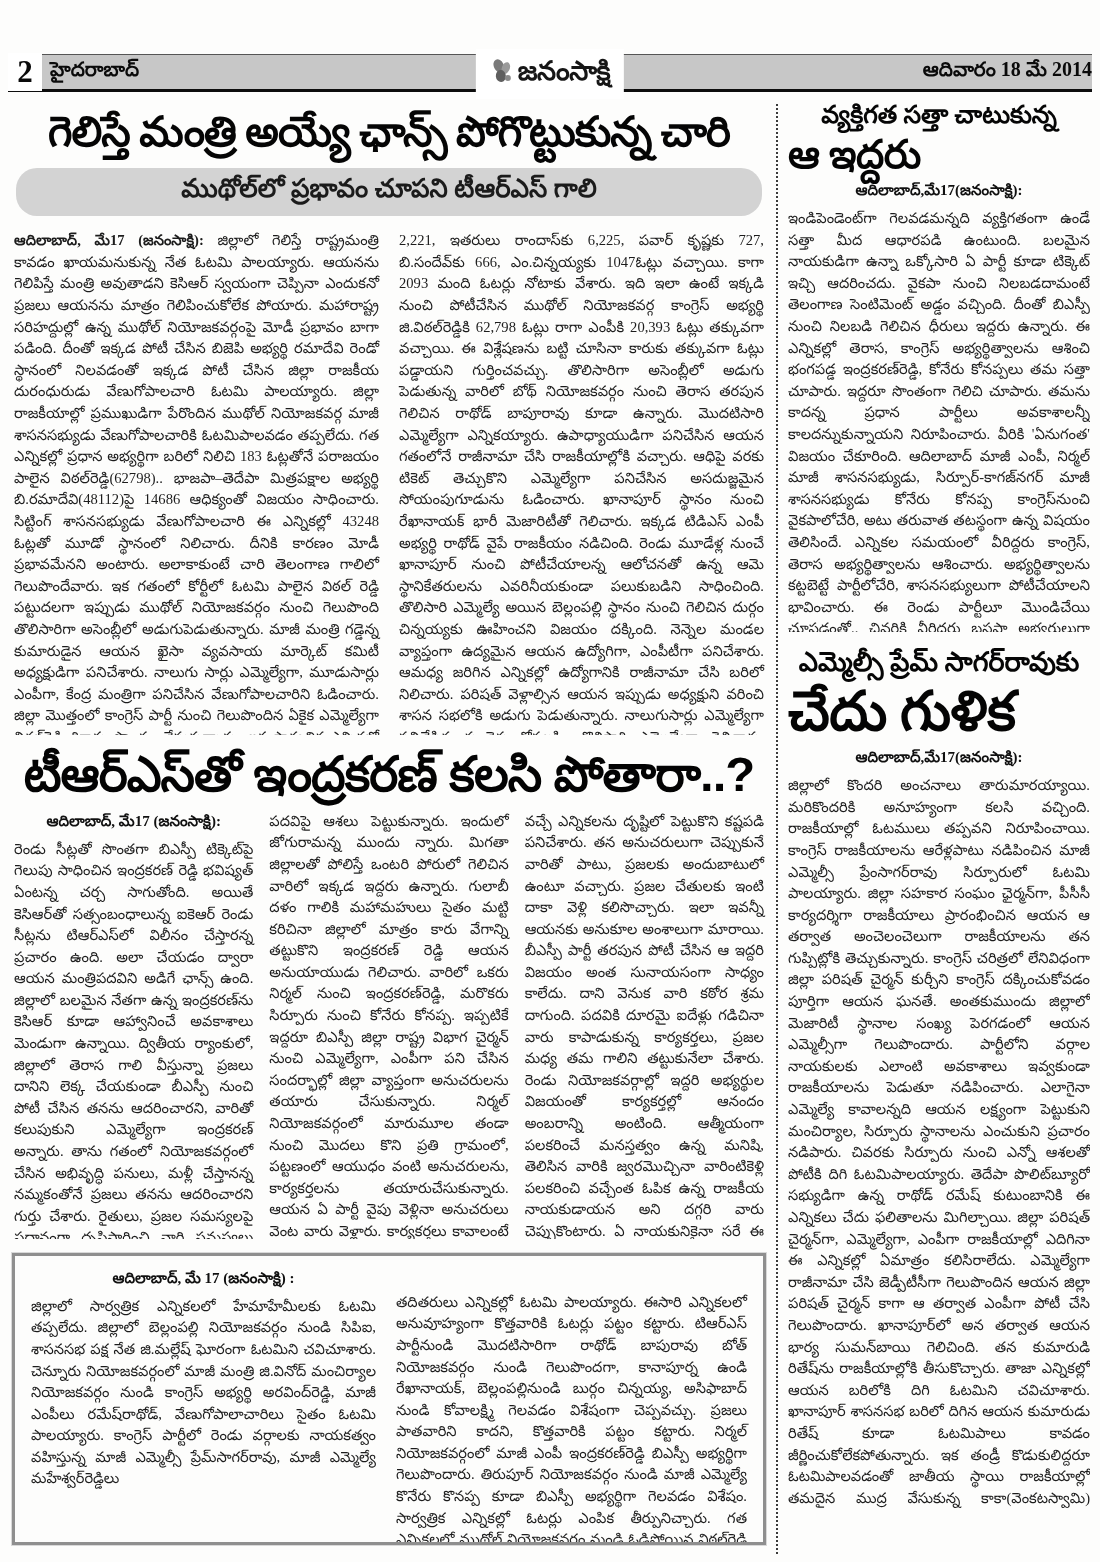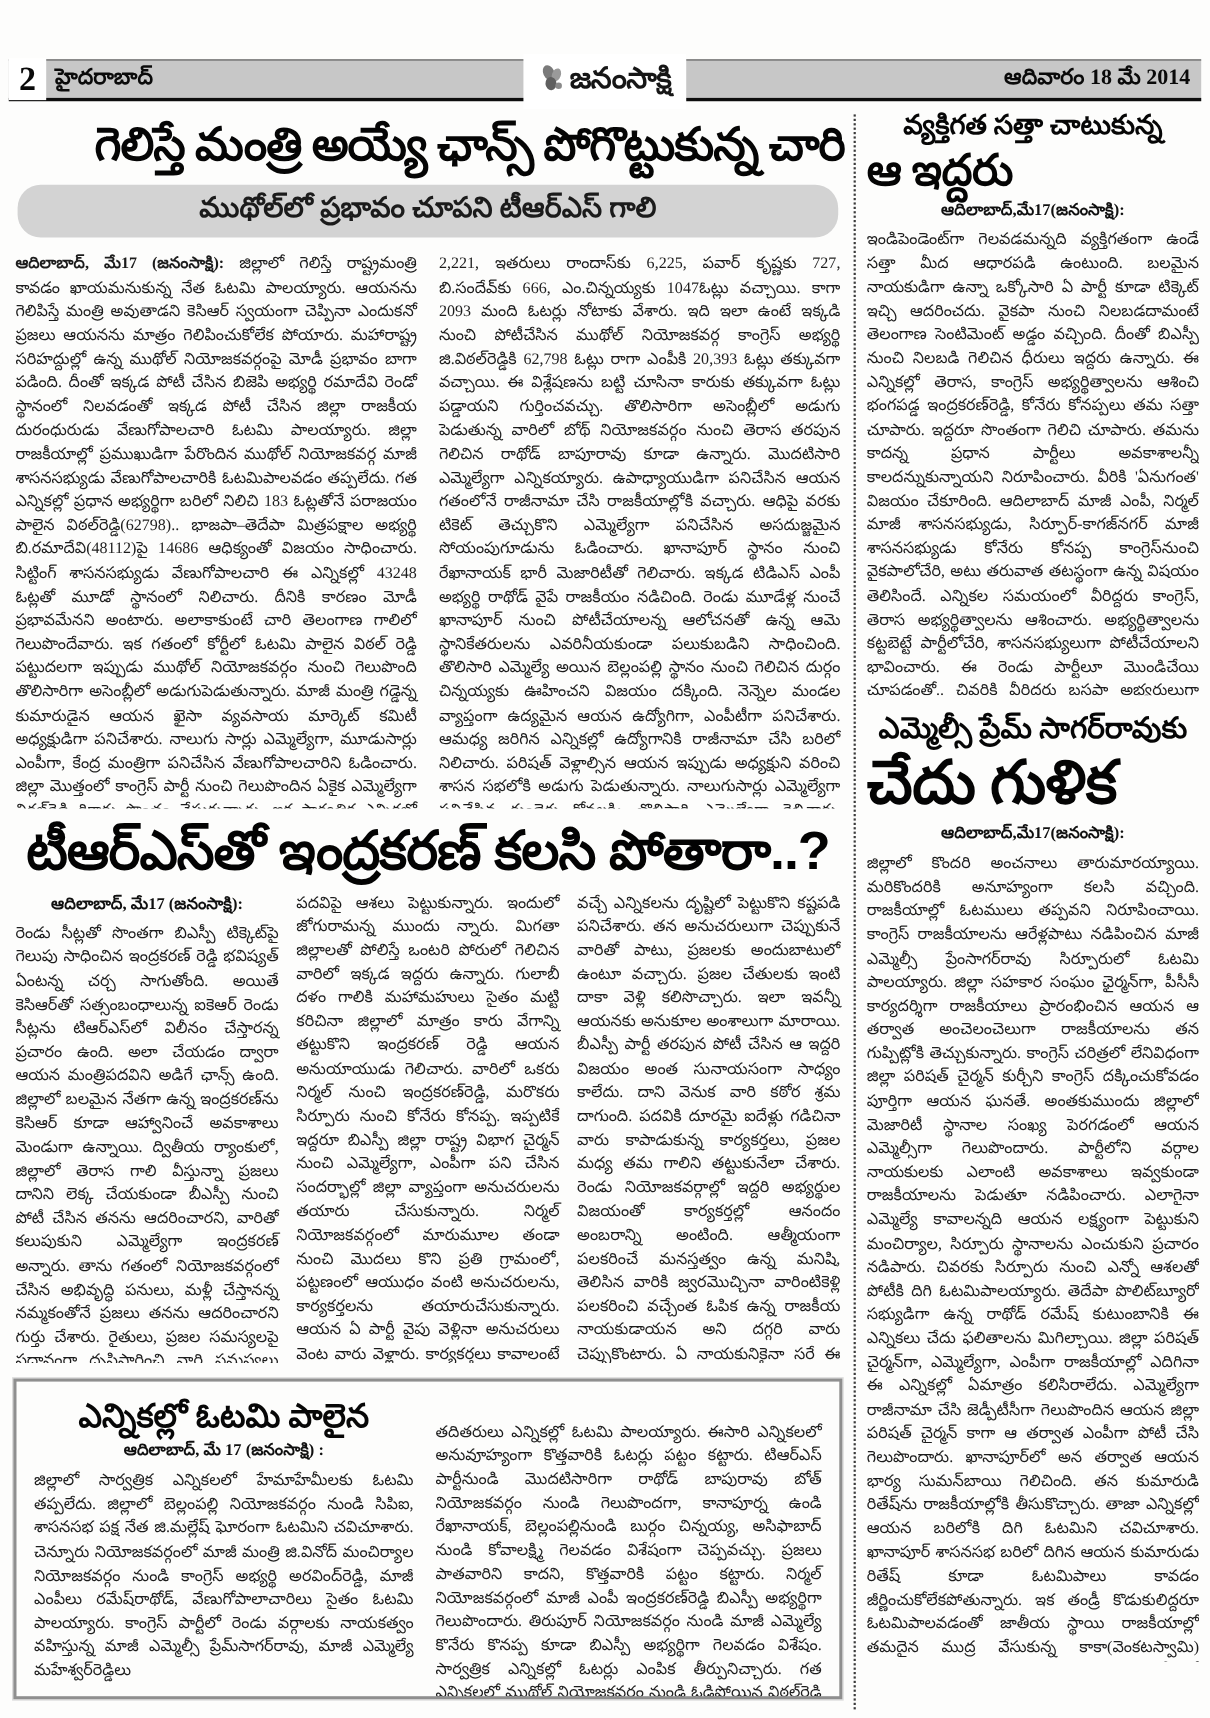--- a/index.html
+++ b/index.html
@@ -18,29 +18,29 @@
   .pageno {
     background:#fff; height:38px; min-width:34px; display:flex; align-items:center; justify-content:center;
     font-size:31px; font-weight:bold; color:#0a0a0a; padding:0 3px;
   }
   .edition { font-size:20px; font-weight:bold; padding-left:8px; color:#0a0a0a; }
   .mast-center {
     position:absolute; left:50%; transform:translateX(-50%); top:-6px; height:50px;
     background:#fff; padding:0 14px; display:flex; align-items:center; gap:4px;
   }
   .paper-name { font-size:27px; font-weight:bold; color:#161616; letter-spacing:-0.5px; }
-  .mast-date { margin-left:auto; font-size:20px; font-weight:bold; padding-right:10px; color:#0a0a0a; }
+  .mast-date { margin-left:auto; font-size:20px; font-weight:bold; color:#0a0a0a; }
   
   .content { position:absolute; left:10px; right:10px; top:100px; bottom:8px; display:flex; }
   .left-section { width:758px; overflow:hidden; }
   .v-divider { border-left:2px dotted #3a3a3a; margin:4px 8px 0 8px; }
   .right-section { flex:1; overflow:hidden; padding-left:2px; }
   
   .headline-1 {
-    font-size:42px; line-height:1.15; font-weight:800; text-align:right;
+    font-size:42px; line-height:1.15; font-weight:800; text-align:center;
     letter-spacing:-1px; color:#050505; margin:8px 0 12px;
   }
   .subhead-band {
     background:#d3d3d3; margin:0 6px 14px 6px; padding:6px 0;
     text-align:center; font-size:26px; font-weight:bold; color:#1b1b1b;border-radius:21px;
   }
   .lead-cols { display:flex; gap:20px; height:505px; overflow:hidden; padding:0 4px; }
   .lead-col { flex:1; }
   p.body, .body p {
     font-size:14.6px; line-height:21.6px; text-align:justify; color:#1c1c1c;
@@ -126,21 +126,20 @@
           </div>
           <div class="second-col">
             <p class="body">వచ్చే ఎన్నికలను దృష్టిలో పెట్టుకొని కష్టపడి పనిచేశారు. తన అనుచరులుగా చెప్పుకునే వారితో పాటు, ప్రజలకు అందుబాటులో ఉంటూ వచ్చారు. ప్రజల చేతులకు ఇంటి దాకా వెళ్లి కలిసొచ్చారు. ఇలా ఇవన్నీ ఆయనకు అనుకూల అంశాలుగా మారాయి. బీఎస్పీ పార్టీ తరపున పోటీ చేసిన ఆ ఇద్దరి విజయం అంత సునాయసంగా సాధ్యం కాలేదు. దాని వెనుక వారి కఠోర శ్రమ దాగుంది. పదవికి దూరమై ఐదేళ్లు గడిచినా వారు కాపాడుకున్న కార్యకర్తలు, ప్రజల మధ్య తమ గాలిని తట్టుకునేలా చేశారు. రెండు నియోజకవర్గాల్లో ఇద్దరి అభ్యర్థుల విజయంతో కార్యకర్తల్లో ఆనందం అంబరాన్ని అంటింది. ఆత్మీయంగా పలకరించే మనస్తత్వం ఉన్న మనిషి, తెలిసిన వారికి జ్వరమొచ్చినా వారింటికెళ్లి పలకరించి వచ్చేంత ఓపిక ఉన్న రాజకీయ నాయకుడాయన అని దగ్గరి వారు చెప్పుకొంటారు. ఏ నాయకునికైనా సరే ఈ లక్షణాలుంటే తప్పకుండా మంచి పేరు వస్తుంది.</p>
           </div>
         </div>
       </div>
 
       <div class="boxed">
         <div class="box-left">
           <div class="box-headline">
-            <div>ఎన్నికల్లో ఓటమి పాలైన</div>
           </div>
           <div class="dateline-center">ఆదిలాబాద్, మే 17 (జనంసాక్షి) :</div>
           <p class="body">జిల్లాలో సార్వత్రిక ఎన్నికలలో హేమాహేమీలకు ఓటమి తప్పలేదు. జిల్లాలో బెల్లంపల్లి నియోజకవర్గం నుండి సిపిఐ, శాసనసభ పక్ష నేత జి.మల్లేష్ ఘోరంగా ఓటమిని చవిచూశారు. చెన్నూరు నియోజకవర్గంలో మాజీ మంత్రి జి.వినోద్ మంచిర్యాల నియోజకవర్గం నుండి కాంగ్రెస్ అభ్యర్థి అరవింద్‌రెడ్డి, మాజీ ఎంపీలు రమేష్‌రాథోడ్, వేణుగోపాలాచారిలు సైతం ఓటమి పాలయ్యారు. కాంగ్రెస్ పార్టీలో రెండు వర్గాలకు నాయకత్వం వహిస్తున్న మాజీ ఎమ్మెల్సీ ప్రేమ్‌సాగర్‌రావు, మాజీ ఎమ్మెల్యే మహేశ్వర్‌రెడ్డిలు</p>
         </div>
         <div class="box-right">
           <p class="body">తదితరులు ఎన్నికల్లో ఓటమి పాలయ్యారు. ఈసారి ఎన్నికలలో అనువూహ్యంగా కొత్తవారికి ఓటర్లు పట్టం కట్టారు. టిఆర్ఎస్ పార్టీనుండి మొదటిసారిగా రాథోడ్ బాపురావు బోత్ నియోజకవర్గం నుండి గెలుపొందగా, కానాపూర్న ఉండి రేఖానాయక్, బెల్లంపల్లినుండి బుర్గం చిన్నయ్య, అసిఫాబాద్ నుండి కోవాలక్ష్మి గెలవడం విశేషంగా చెప్పవచ్చు. ప్రజలు పాతవారిని కాదని, కొత్తవారికి పట్టం కట్టారు. నిర్మల్ నియోజకవర్గంలో మాజీ ఎంపీ ఇంద్రకరణ్‌రెడ్డి బిఎస్పీ అభ్యర్థిగా గెలుపొందారు. తిరుపూర్ నియోజకవర్గం నుండి మాజీ ఎమ్మెల్యే కొనేరు కొనప్ప కూడా బిఎస్పీ అభ్యర్థిగా గెలవడం విశేషం. సార్వత్రిక ఎన్నికల్లో ఓటర్లు ఎంపిక తీర్పునిచ్చారు. గత ఎన్నికలలో ముథోల్ నియోజకవర్గం నుండి ఓడిపోయిన విఠల్‌రెడ్డి కాంగ్రెస్ పార్టీ అభ్యర్థిగా గెలుపొందారు.</p>
         </div>
       </div>
 
     </div>

